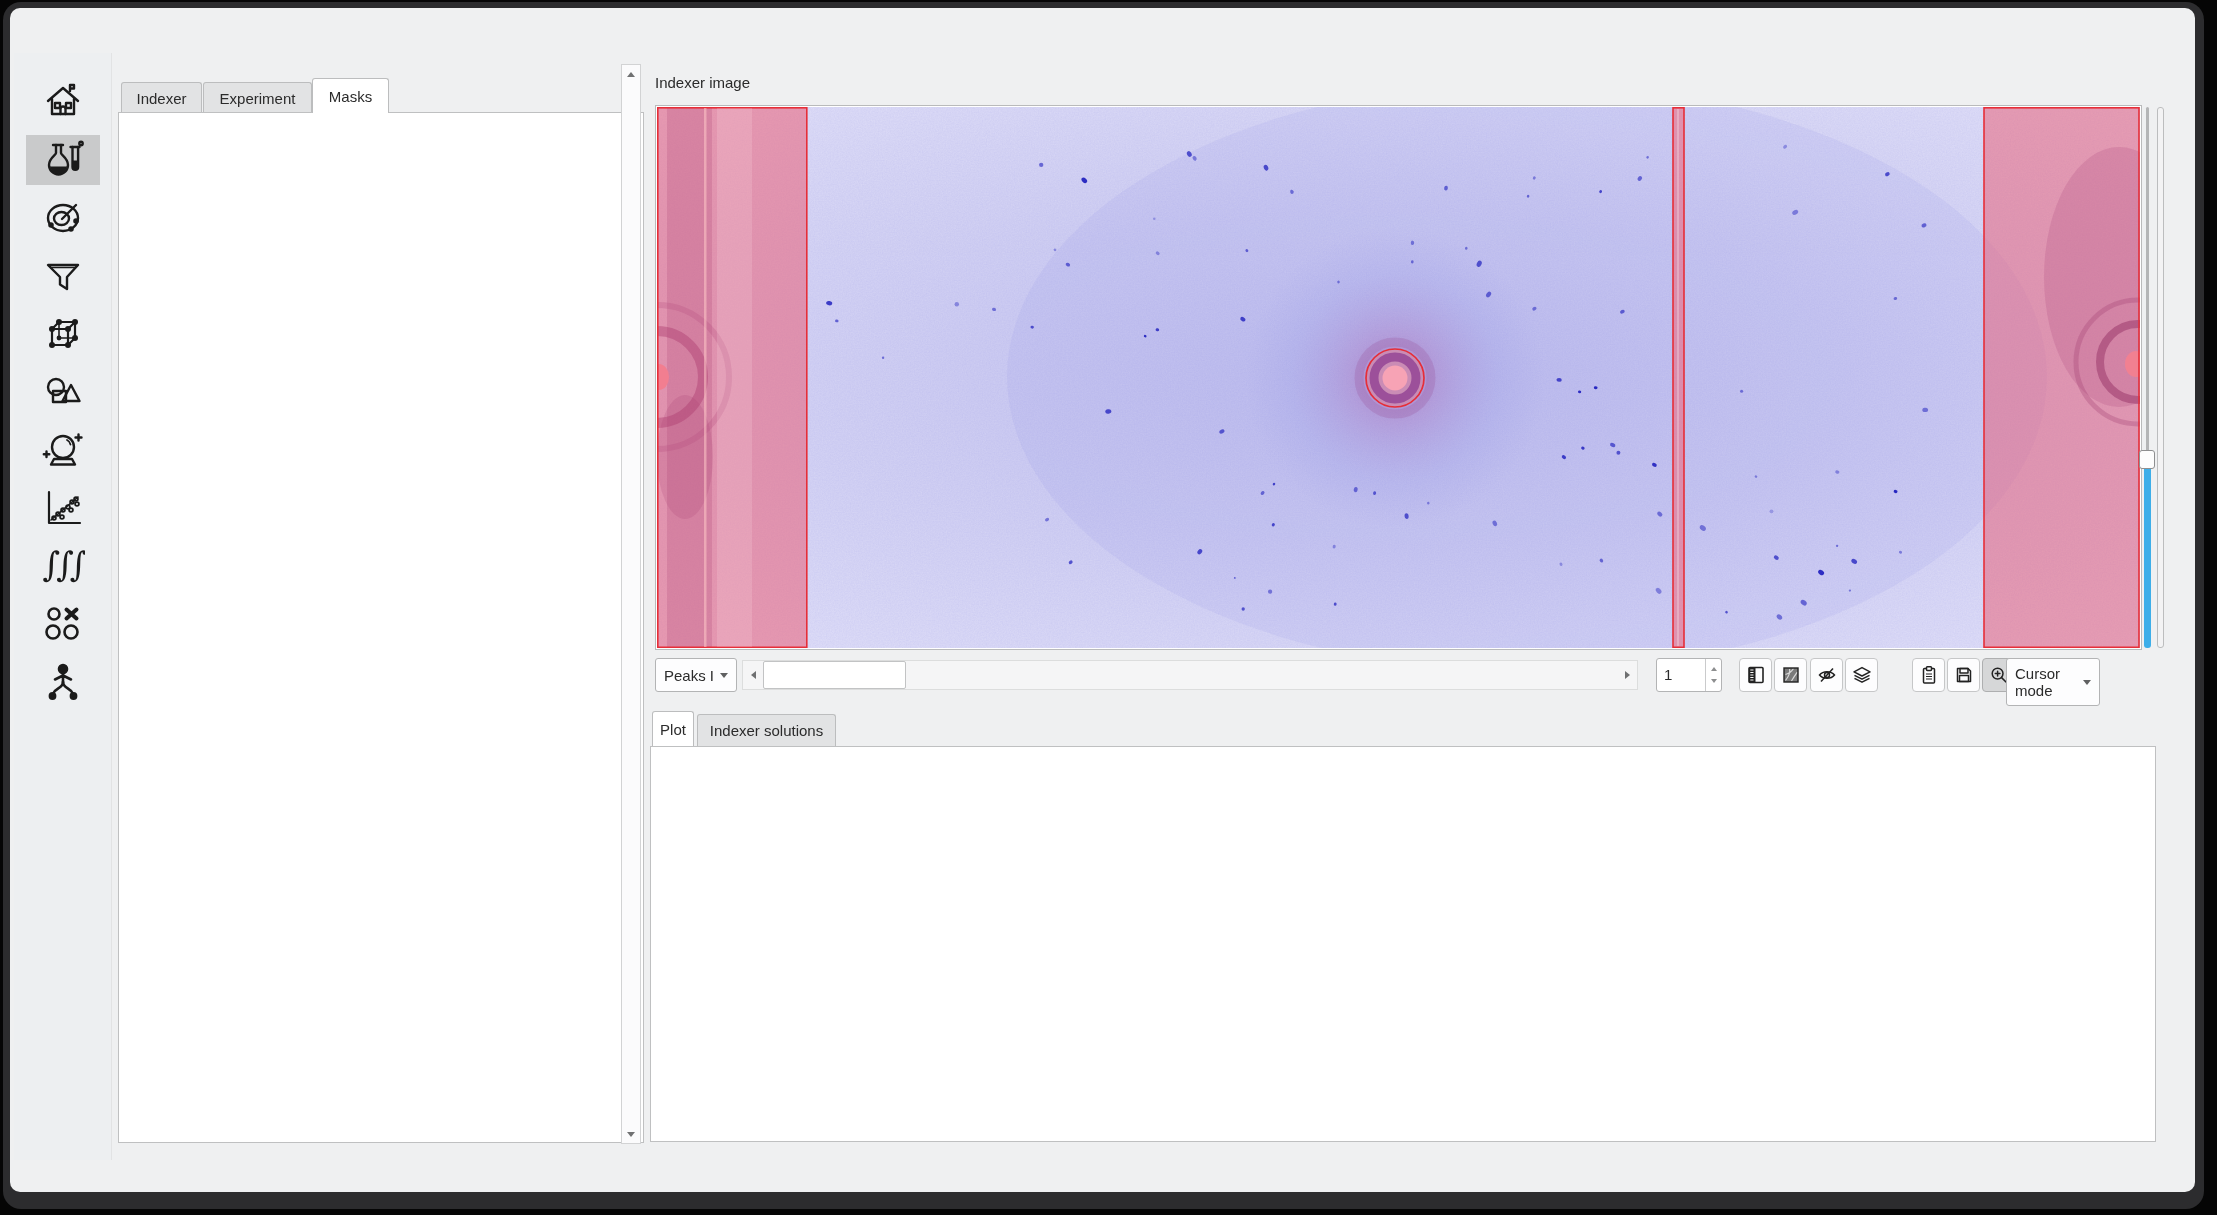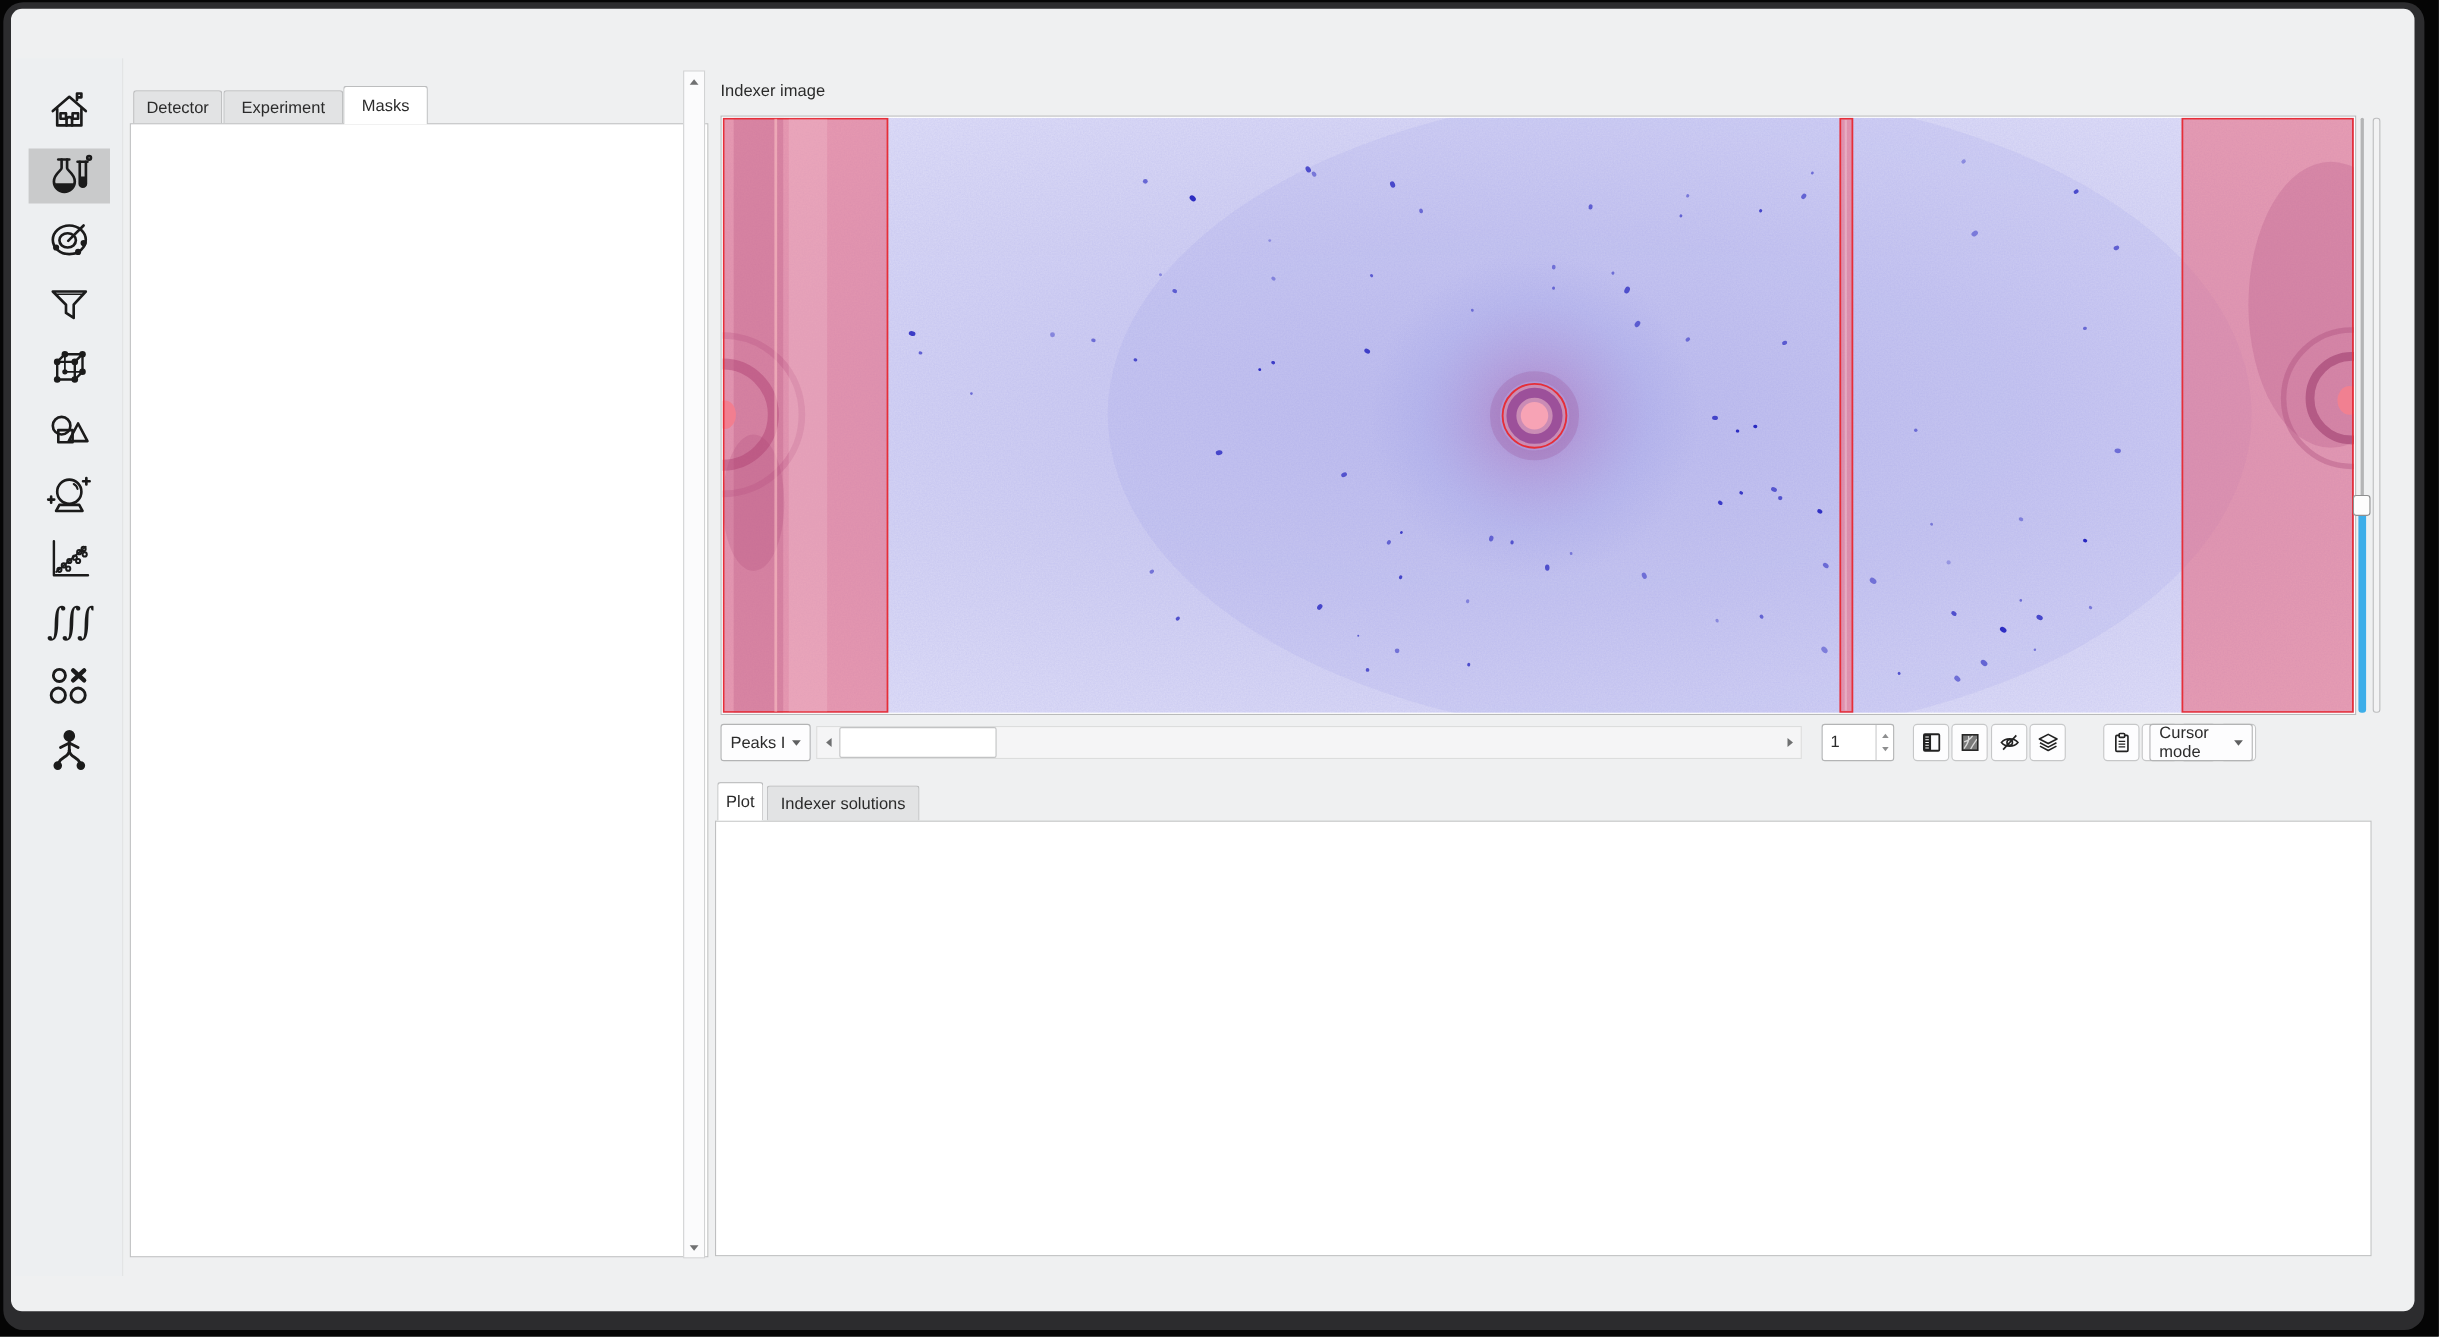--- a/index.html
+++ b/index.html
@@ -175,21 +175,21 @@
             <path d="M22 13 V22"></path>
             <path d="M14 19.5 L22 15.5 L30 19.5"></path>
         <path d="M22 22 C22 28 15 28 12.5 33"></path>
             <path d="M22 22 C22 28 29 28 31.5 33"></path>
         <circle cx="11.5" cy="36" r="2.6" fill="#1b1b1b"></circle>
             <circle cx="32.5" cy="36" r="2.6" fill="#1b1b1b"></circle>
       </svg>
     </div>
   </div>
 
-  <div class="tab" style="left:111px;top:74px;width:81px;height:31px;">Detector</div>
+  <div class="tab" style="left:111px;top:74px;width:81px;height:31px;">Indexer</div>
   <div class="tab" style="left:193px;top:74px;width:109px;height:31px;">Experiment</div>
   <div class="tab active" style="left:302px;top:70px;width:77px;height:35px;">Masks</div>
   <div class="pane" style="left:108px;top:104px;width:526px;height:1031px;"></div>
 
   <div class="vscroll" style="left:611px;top:56px;width:20px;height:1080px;">
     <div class="sb-arr" style="top:0;">
           <div style="width:0;height:0;border-left:4.5px solid transparent;border-right:4.5px solid transparent;border-bottom:5px solid #707172;"></div>
         </div>
     <div class="sb-arr" style="bottom:0;">
           <div style="width:0;height:0;border-left:4.5px solid transparent;border-right:4.5px solid transparent;border-top:5px solid #707172;"></div>
@@ -587,21 +587,21 @@
           <path d="M8.6 6.3 v4.6 M6.3 8.6 h4.6"></path>
     </svg>
   </div>
   <div class="toolbtn" style="left:2008px;top:650px;">
     <svg width="20" height="20" viewBox="0 0 20 20" fill="none" stroke="#222" stroke-width="1.4">
       <rect x="2.5" y="2.5" width="11.5" height="11.5" stroke-dasharray="2.4 1.8"></rect>
       <path d="M10.5 9.5 L17.5 14.5 L14 15 L15.6 18.4 L13.8 19.2 L12.2 15.8 L9.6 17.4 Z" fill="#222" stroke="none"></path>
     </svg>
   </div>
 
-  <div class="combo" style="left:1944px;top:650px;width:94px;height:34px;">
+  <div class="combo" style="left:1996px;top:650px;width:94px;height:48px;">
     <span>Cursor mode</span>
     <span class="carr"></span>
   </div>
 
   <div class="tab active" style="left:642px;top:703px;width:42px;height:35px;text-align:center;">Plot</div>
   <div class="tab" style="left:687px;top:706px;width:139px;height:32px;">Indexer solutions</div>
   <div class="pane" style="left:640px;top:738px;width:1506px;height:396px;"></div>
 
   <div>
 

